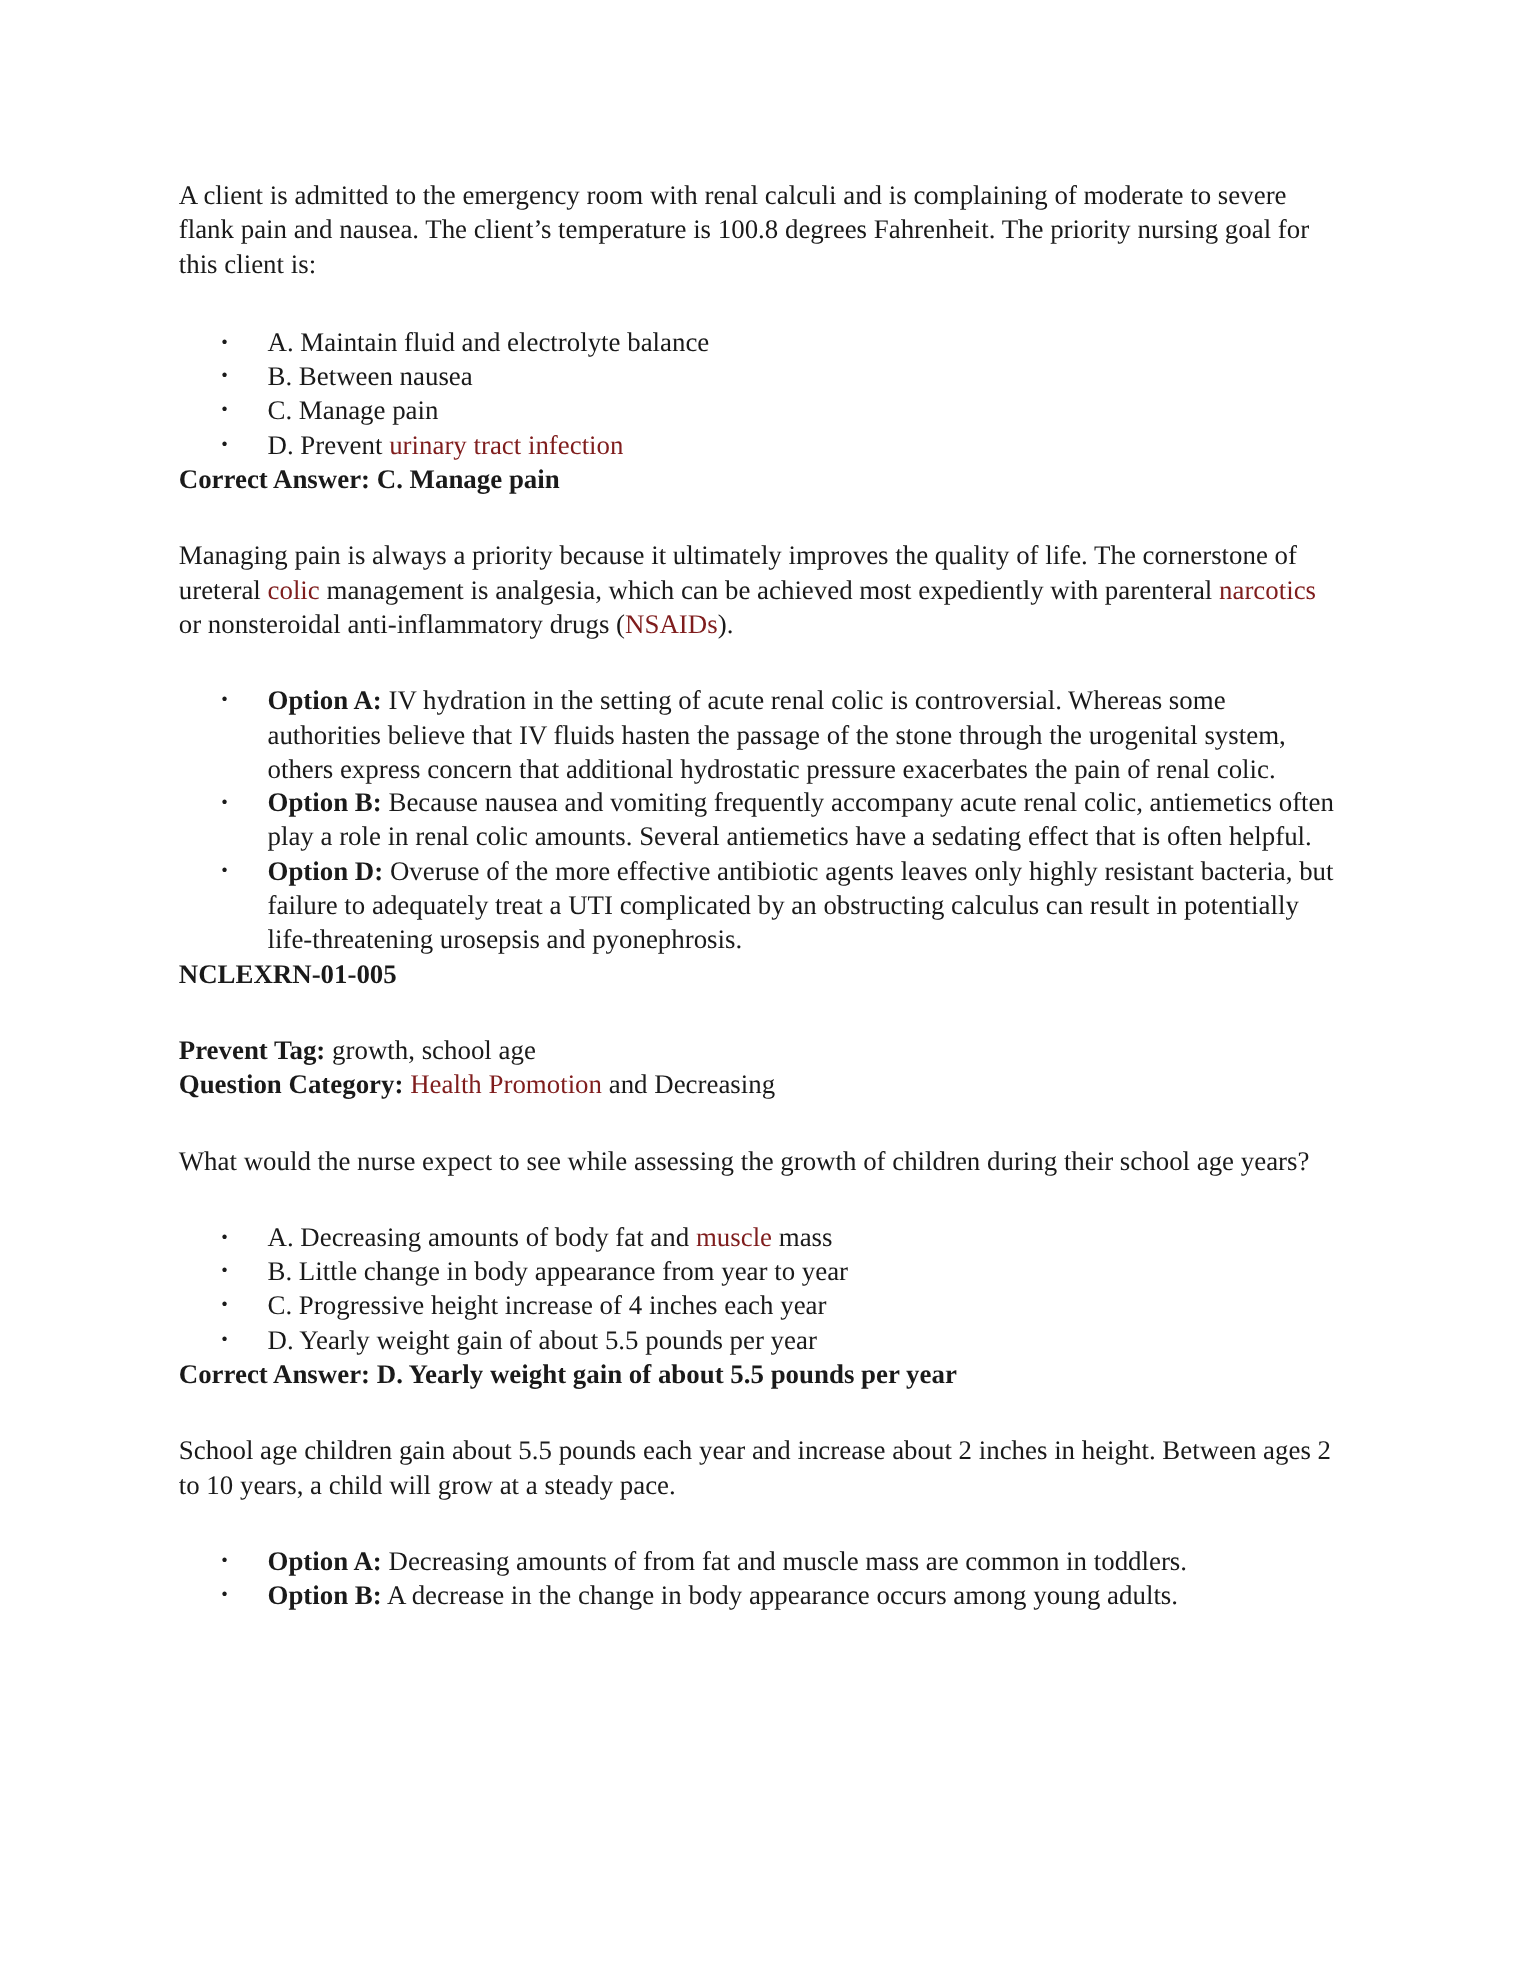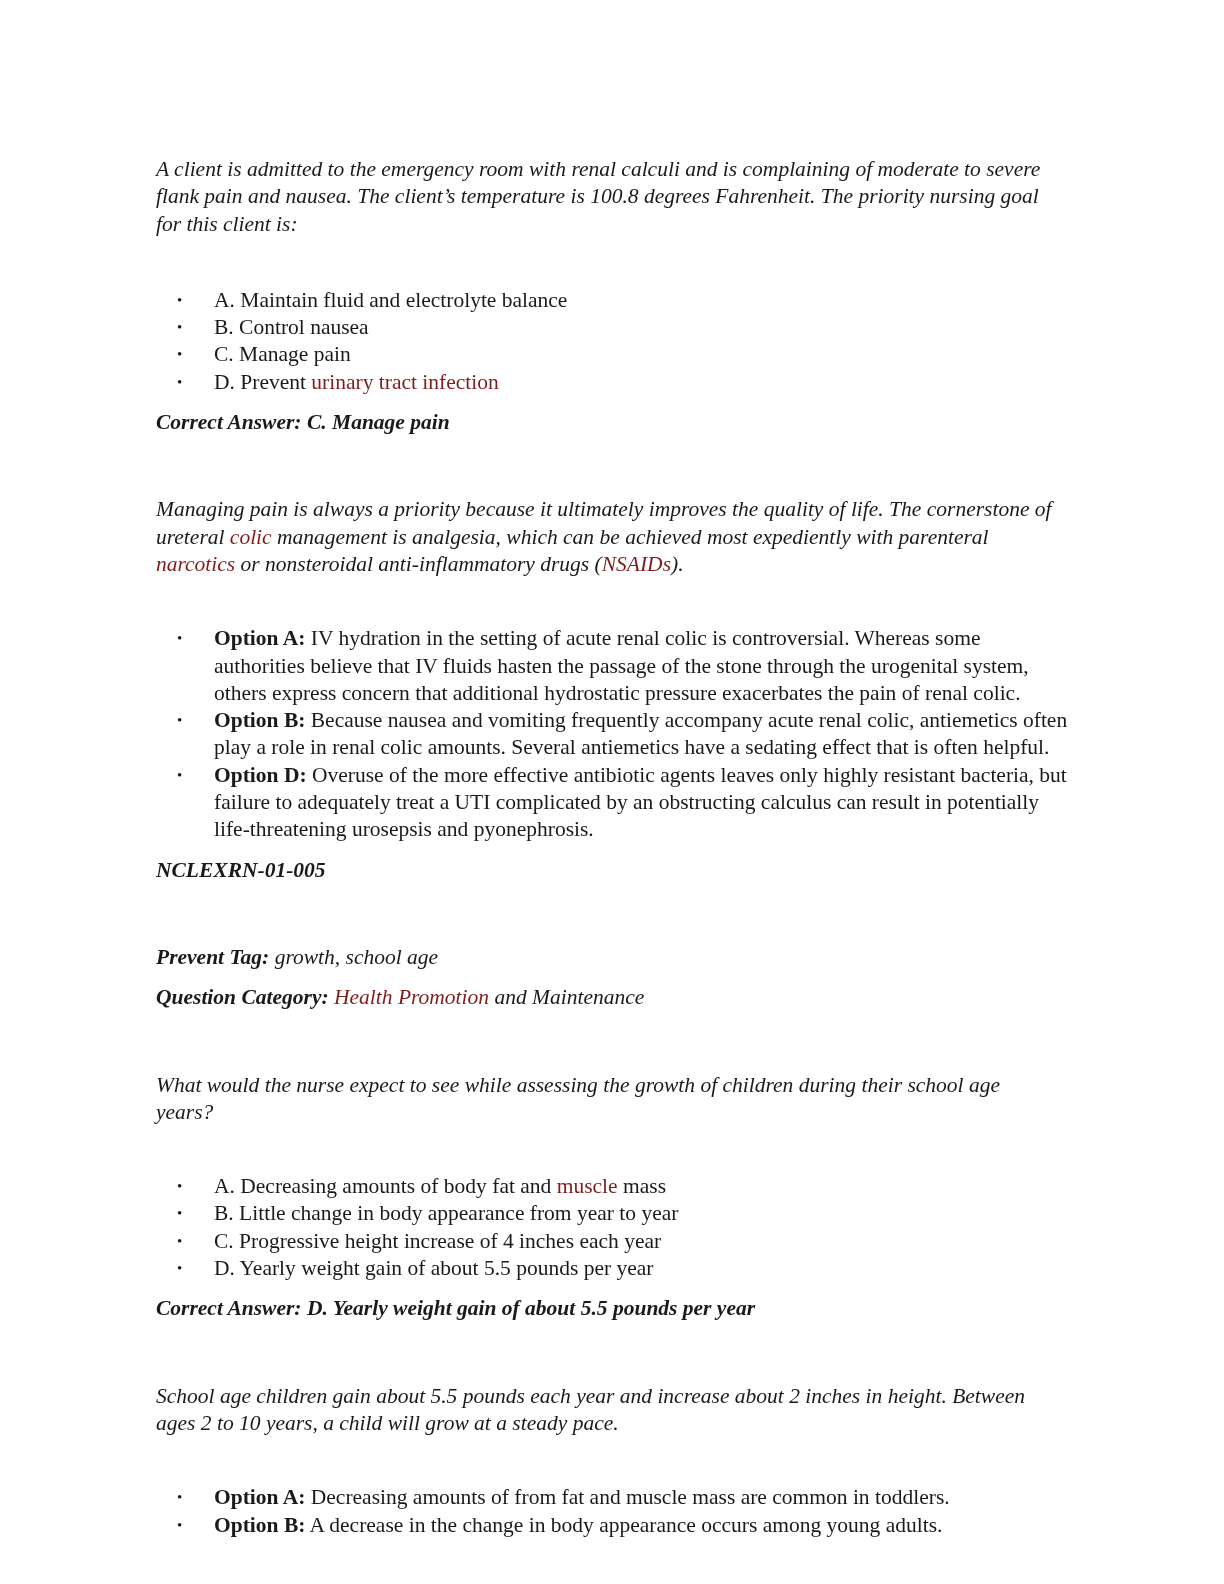--- a/index.html
+++ b/index.html
@@ -1,58 +1,58 @@
 <!DOCTYPE html>
 <html><head>
 <meta charset="utf-8">
 <style>
   html, body { margin:0; padding:0; background:#ffffff; }
   body { width:1224px; height:1584px; position:relative; overflow:hidden;
          font-family:"Liberation Serif", "DejaVu Serif", serif; color:#1a1a1a; }
   .page { position:absolute; left:143px; top:143px; width:930px; font-size:21.5px; line-height:27.3px; }
-  p { margin:13px;font-style:italic; }
+  p { margin:0; }
   .gap1 { height:36px; }
   .gap2 { height:34px; }
   ul { margin:0; padding:0; list-style:none; }
   li { position:relative; padding-left:71px; }
   li .bullet { position:absolute; left:34px; top:0; font-size:15px; }
   a, .link { color:#7f1d1d; text-decoration:none; }
   b { font-weight:bold; }
 </style>
 </head>
 <body>
 
 <div class="page">
 
   <p>A client is admitted to the emergency room with renal calculi and is complaining of moderate to severe flank pain and nausea. The client’s temperature is 100.8 degrees Fahrenheit. The priority nursing goal for this client is:</p>
   <div class="gap1"></div>
 
   <ul>
     <li><span class="bullet">•</span><span>A. Maintain fluid and electrolyte balance</span></li>
-    <li><span class="bullet">•</span><span>B. Control nausea</span></li>
+    <li><span class="bullet">•</span><span>B. Between nausea</span></li>
     <li><span class="bullet">•</span><span>C. Manage pain</span></li>
     <li><span class="bullet">•</span><span>D. Prevent </span><a>urinary tract infection</a></li>
   </ul>
   <p><b>Correct Answer:</b><b> C. Manage pain</b></p>
   <div class="gap2"></div>
 
   <p><span>Managing pain is always a priority because it ultimately improves the quality of life. The cornerstone of ureteral </span><a>colic</a><span> management is analgesia, which can be achieved most expediently with parenteral </span><a>narcotics</a><span> or nonsteroidal anti-inflammatory drugs (</span><a>NSAIDs</a><span>).</span></p>
   <div class="gap2"></div>
 
   <ul>
     <li><span class="bullet">•</span><b>Option A:</b><span> IV hydration in the setting of acute renal colic is controversial. Whereas some authorities believe that IV fluids hasten the passage of the stone through the urogenital system, others express concern that additional hydrostatic pressure exacerbates the pain of renal colic.</span></li>
     <li><span class="bullet">•</span><b>Option B:</b><span> Because nausea and vomiting frequently accompany acute renal colic, antiemetics often play a role in renal colic amounts. Several antiemetics have a sedating effect that is often helpful.</span></li>
     <li><span class="bullet">•</span><b>Option D:</b><span> Overuse of the more effective antibiotic agents leaves only highly resistant bacteria, but failure to adequately treat a UTI complicated by an obstructing calculus can result in potentially life-threatening urosepsis and pyonephrosis.</span></li>
   </ul>
 
   <p><b>NCLEXRN-01-005</b></p>
   <div class="gap2"></div>
 
   <p><b>Prevent Tag:</b><span> growth, school age</span></p>
-  <p><b>Question Category:</b> <a>Health Promotion</a><span> and Maintenance</span></p>
+  <p><b>Question Category:</b> <a>Health Promotion</a><span> and Decreasing</span></p>
   <div class="gap2"></div>
 
   <p>What would the nurse expect to see while assessing the growth of children during their school age years?</p>
   <div class="gap2"></div>
 
   <ul>
     <li><span class="bullet">•</span><span>A. Decreasing amounts of body fat and </span><a>muscle</a><span> mass</span></li>
     <li><span class="bullet">•</span><span>B. Little change in body appearance from year to year</span></li>
     <li><span class="bullet">•</span><span>C. Progressive height increase of 4 inches each year</span></li>
     <li><span class="bullet">•</span><span>D. Yearly weight gain of about 5.5 pounds per year</span></li>

